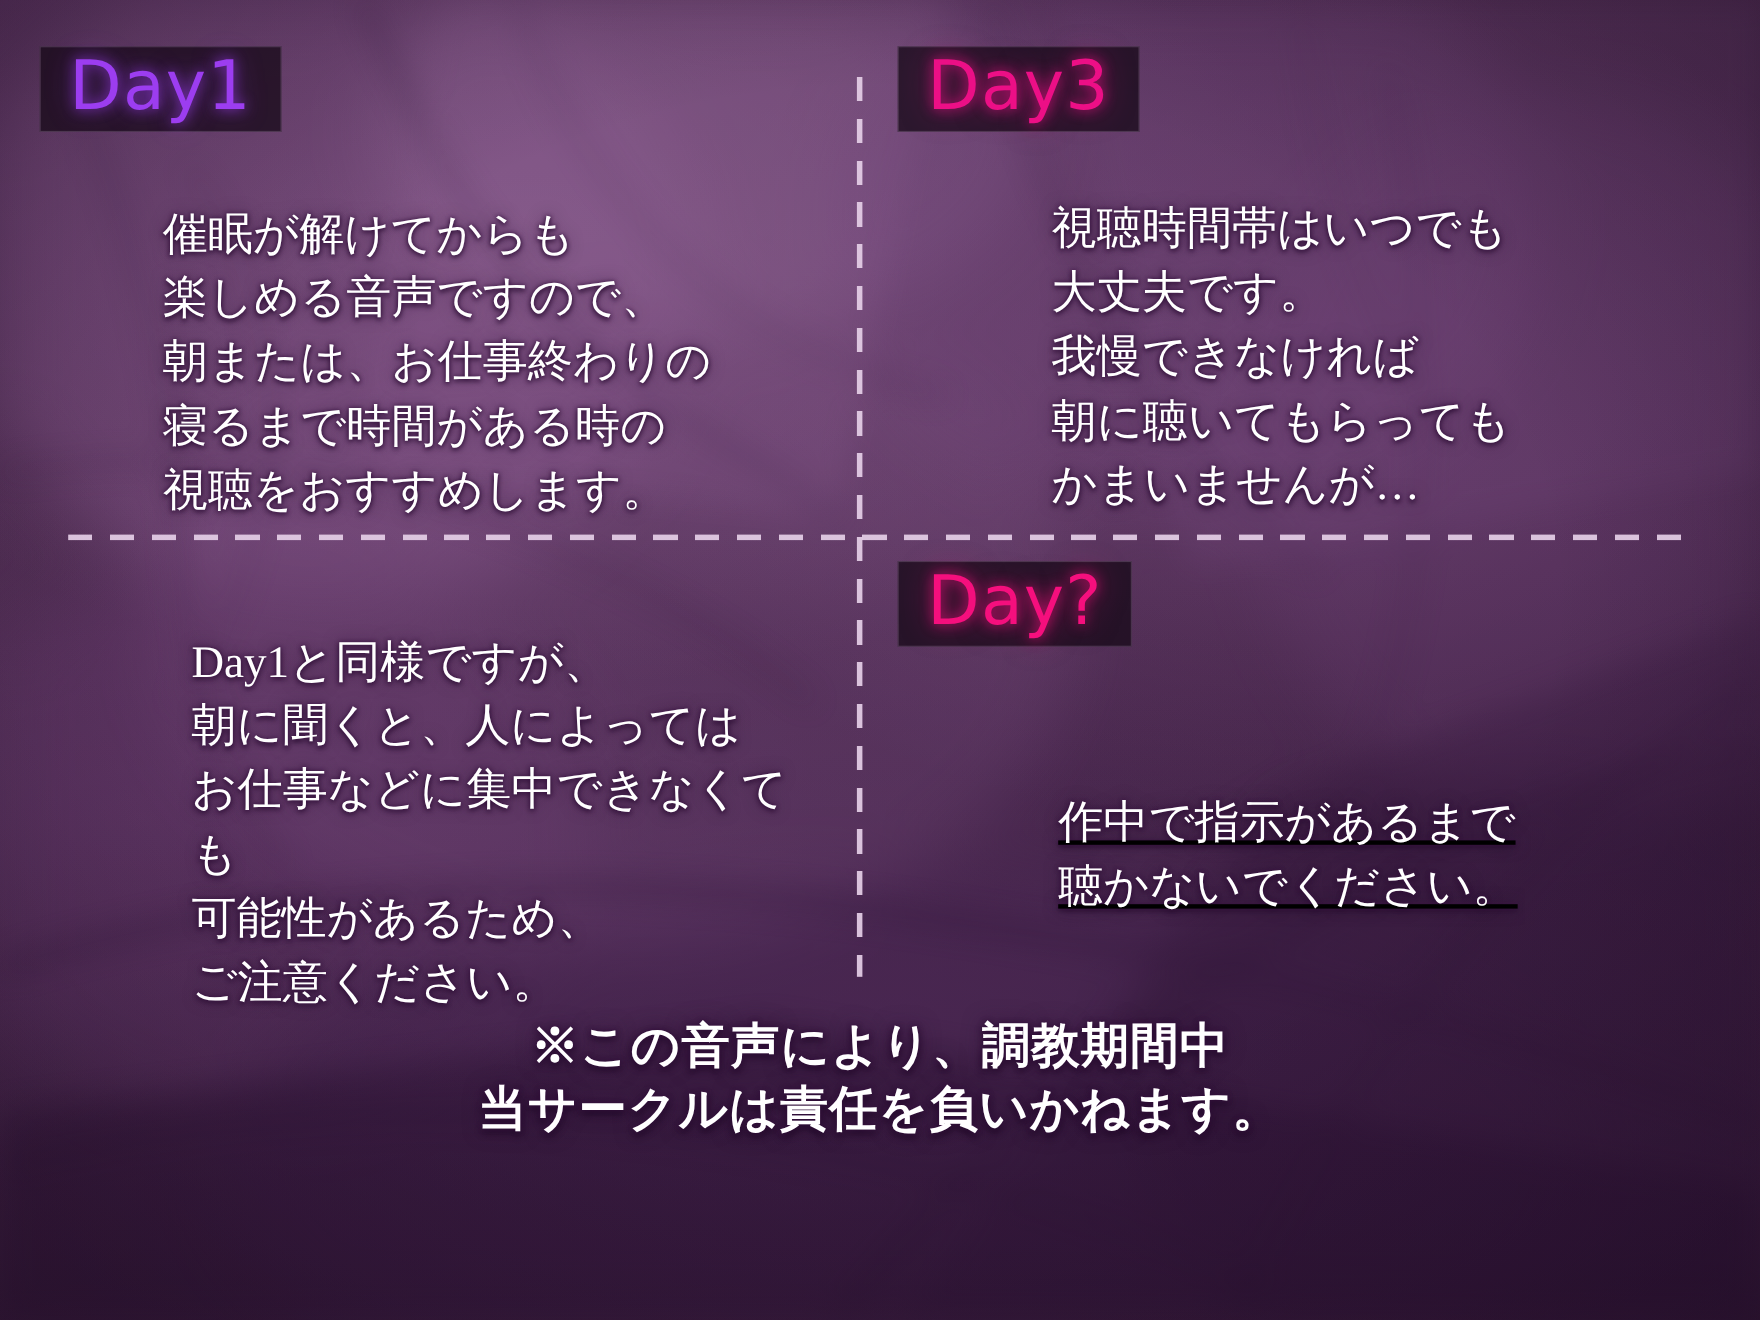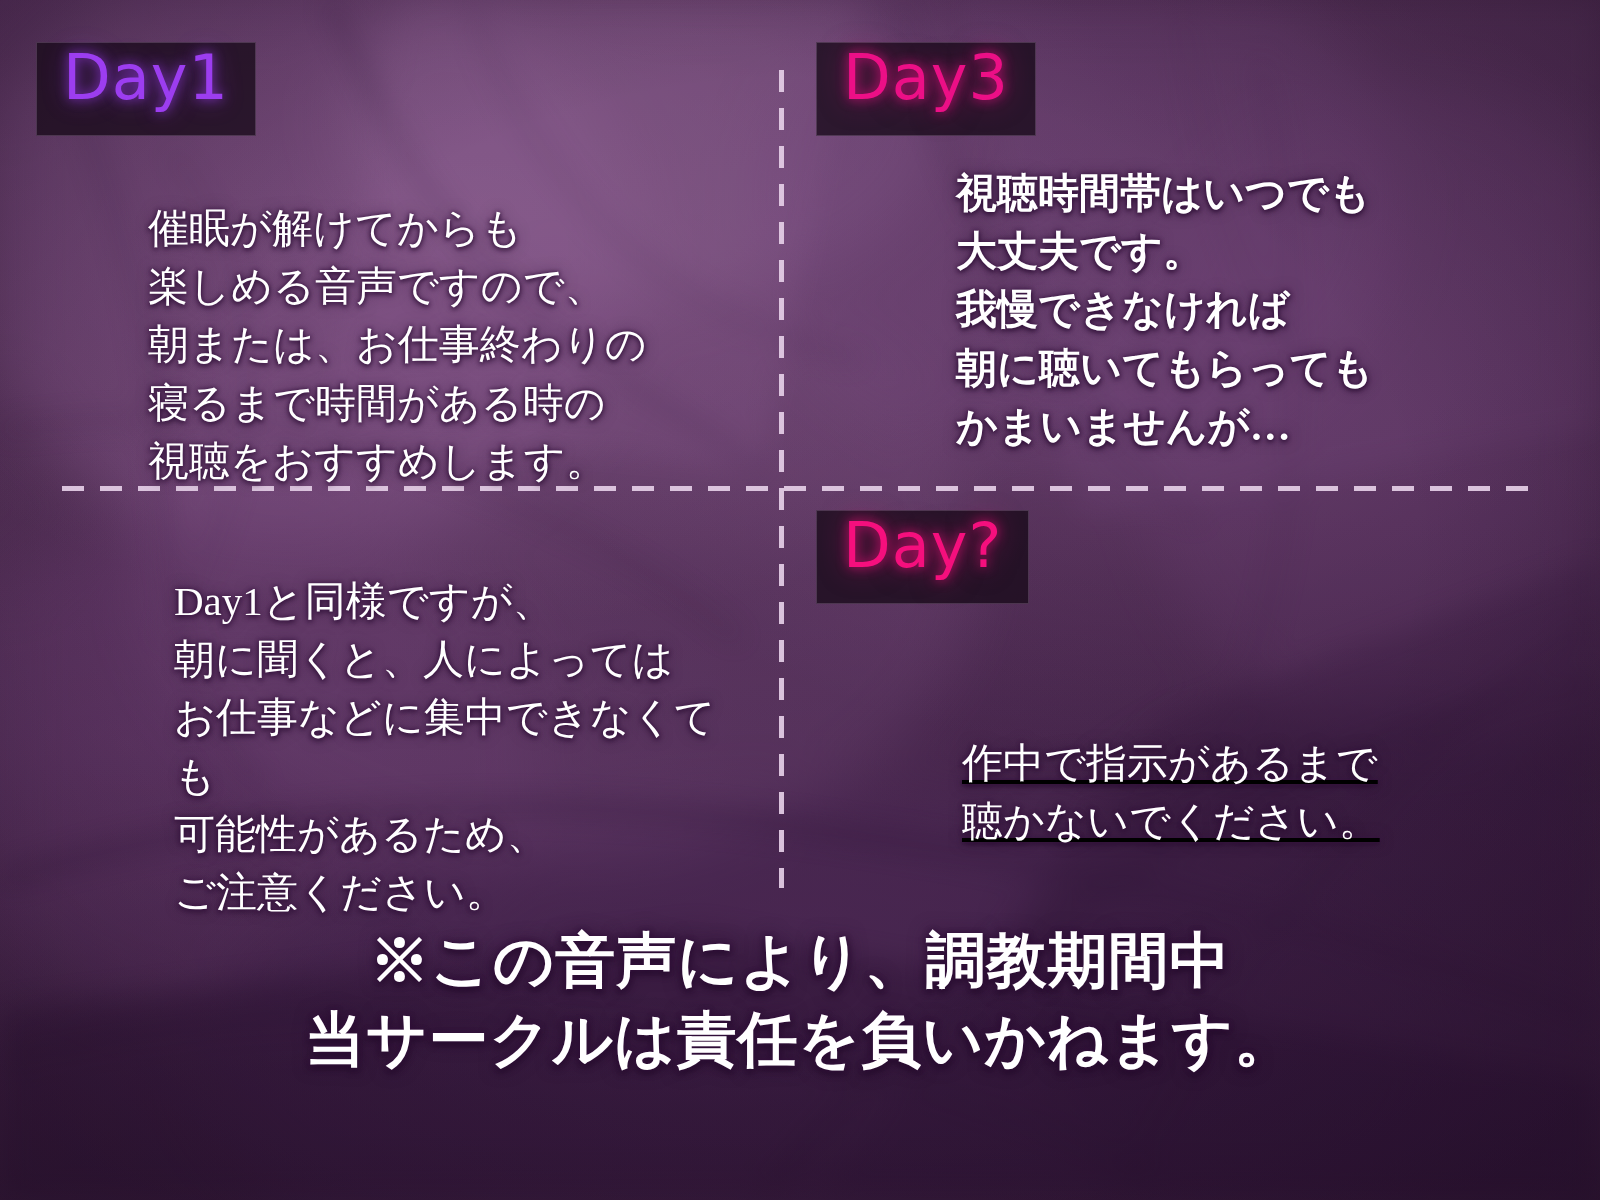--- a/index.html
+++ b/index.html
@@ -77,21 +77,21 @@
   .cell { position: absolute; }
   #cell-day1 { left: 36px;  top: 42px;  width: 700px; }
   #cell-day3 { left: 816px; top: 42px;  width: 700px; }
   #cell-day2 { left: 36px;  top: 510px; width: 720px; }
   #cell-dayq { left: 816px; top: 510px; width: 700px; text-decoration: underline; }
 
   .day-badge {
     display: inline-block;
     background: rgba(24,10,26,0.78);
     border: 1px solid rgba(150,120,155,0.35);
-    padding: 4px 26px 26px 26px;
+    padding: 4px 26px 10px 26px;
     line-height: 1;
     font-family: "DejaVu Sans", "Liberation Sans", sans-serif;
     font-size: 62px;
     font-weight: 400;
     letter-spacing: 1px;
     white-space: nowrap;
   }
   #badge-day1 .day-badge-text {
     color: #9c3df0;
     text-shadow: 0 0 12px rgba(156,61,240,0.75), 0 0 26px rgba(156,61,240,0.45);
@@ -115,36 +115,36 @@
     font-family: "Liberation Serif", "DejaVu Serif", serif;
     font-size: 41px;
     line-height: 1.42;
     white-space: pre-line;
     text-shadow:
       0 0 4px rgba(60,20,70,0.95),
       0 2px 5px rgba(35,10,42,0.85),
       0 0 14px rgba(40,14,48,0.6);
   }
   #text-day1 { margin: 63px 0 0 112px; }
-  #text-day3 { margin: 28px 0 0 140px; font-weight: bold; }
+  #text-day3 { margin: 58px 0 0 140px; }
   #text-day2 { margin: 62px 0 0 138px; }
   #text-dayq { margin: 130px 0 0 146px; }
 
   
   #bottom-warning {
     position: absolute;
     left: 0;
     top: 922px;
     width: 1600px;
     text-align: center;
     font-family: "Liberation Serif", "DejaVu Serif", serif;
     font-weight: 700;
   }
   .warn-line {
-    font-size: 60px;
+    font-size: 44px;
     line-height: 1.32;
     letter-spacing: 1px;
     white-space: nowrap;
   }
   .warn-white {
     color: #ffffff;
     text-shadow:
       0 0 5px rgba(55,16,64,0.95),
       0 3px 7px rgba(28,8,34,0.9),
       0 0 18px rgba(44,12,52,0.7);

